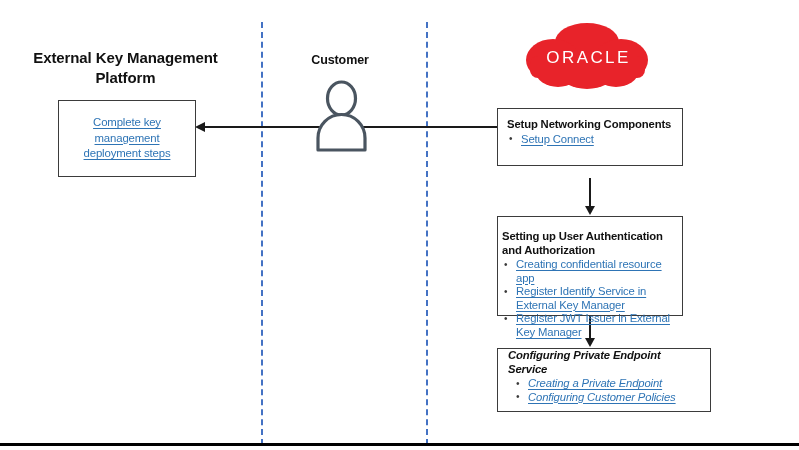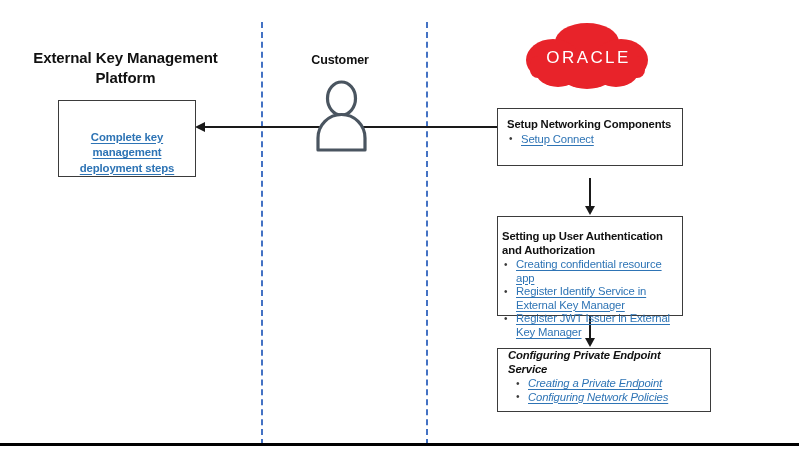--- a/index.html
+++ b/index.html
@@ -60,23 +60,22 @@
   
   .flow-box {
     position: absolute;
     background: #ffffff;
     border: 1.6px solid #3b3b3b;
     box-sizing: border-box;
     z-index: 3;
   }
   .flow-box.centered {
     display: flex;
-    align-items: flex-end;
+    align-items: center;
     justify-content: center;
-    font-weight: bold;
   }
   .box-title {
     color: #111111;
     font-size: 11.3px;
     font-weight: 700;
     line-height: 13.5px;
     letter-spacing: -0.15px;
     margin: 0 0 1px 0;
   }
   .bullet-list {
@@ -237,20 +236,20 @@
   <div class="v-line" style="left:589px; top:316px; width:2px; height:24px;"></div>
   <div class="arrow-down" style="left:584.5px; top:338px;"></div>
 
   <div class="flow-box" style="left:497px; top:348px; width:214px; height:64px; padding:0 8px 0 10px;font-style:italic;">
     <div class="box-title">Configuring Private Endpoint Service</div>
     <ul class="bullet-list" style="padding-left:6px;">
       <li>
         <a class="link" href="#">Creating a Private Endpoint</a>
       </li>
       <li>
-        <a class="link" href="#">Configuring Network Policies</a>
+        <a class="link" href="#">Configuring Customer Policies</a>
       </li>
     </ul>
   </div>
 
   <div class="bottom-rule" style="top:443px;"></div>
 
 </div>
 
 </body></html>

